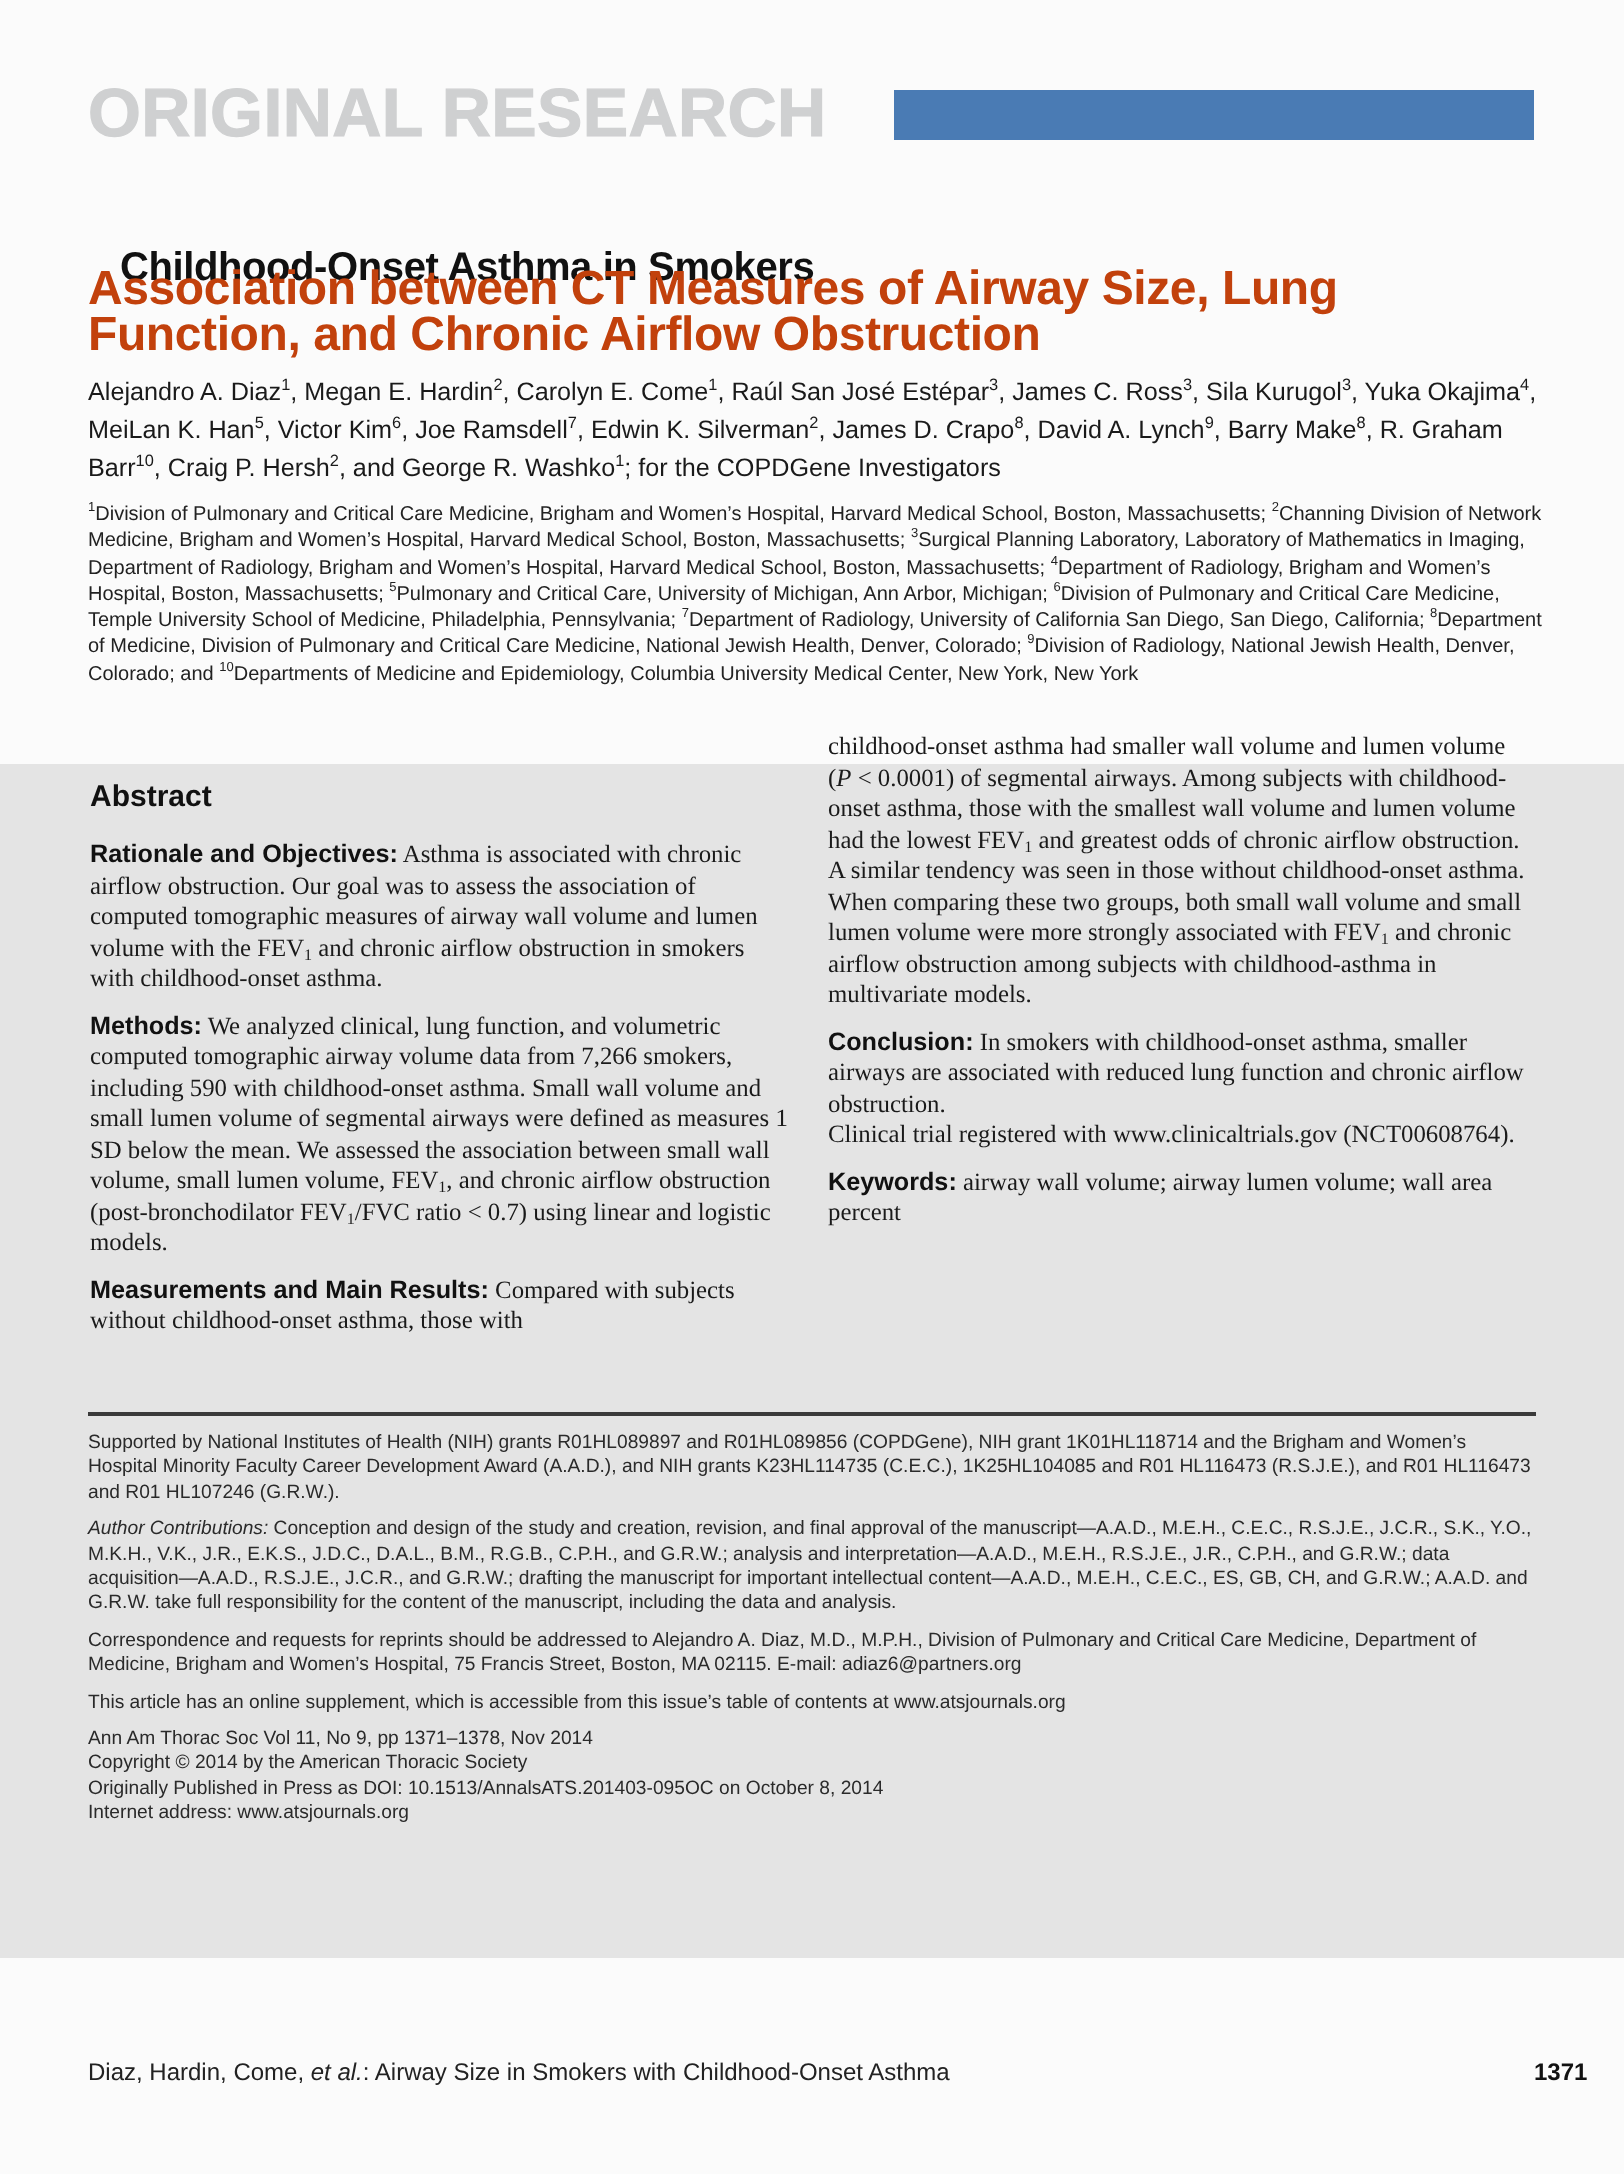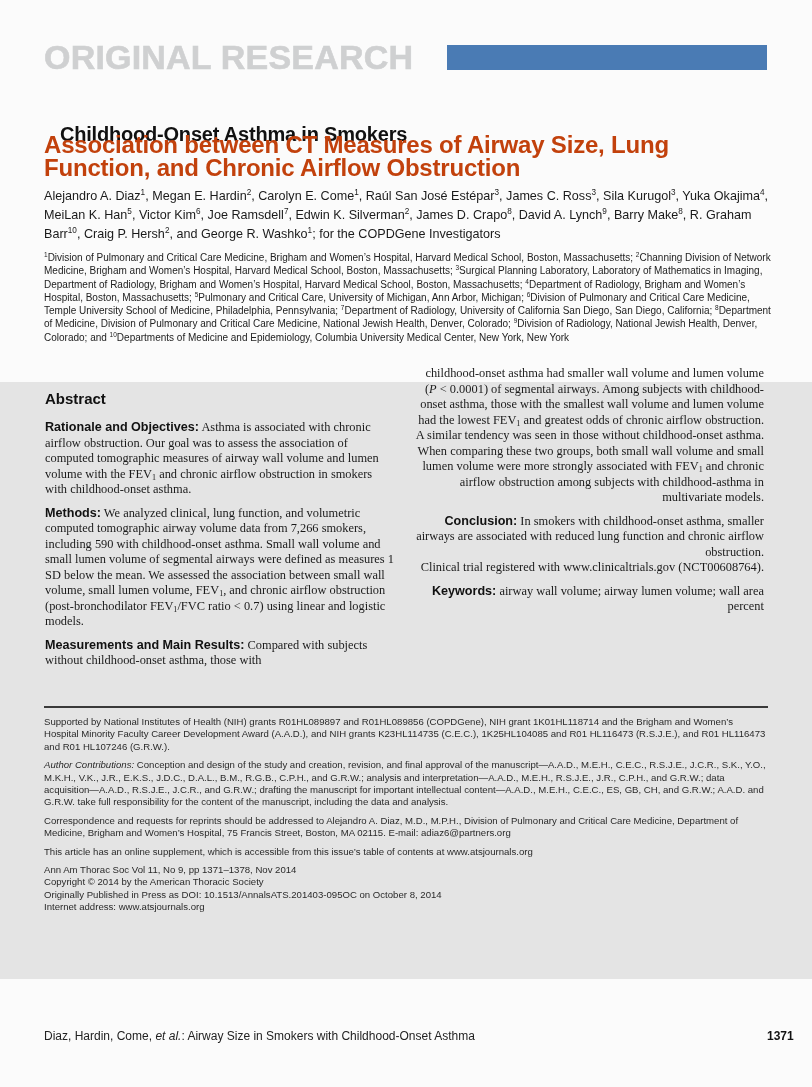--- a/index.html
+++ b/index.html
@@ -42,21 +42,21 @@
   .abstract-panel {
     position: absolute; left: 0; top: 382px; width: 812px; height: 597px;
     background: #e4e4e4;
   }
   .abstract-heading {
     position: absolute; left: 45px; top: 390px; font-size: 15px; font-weight: bold; color: #111;
   }
   .col { position: absolute; width: 350px; font-family: "Liberation Serif", serif;
          font-size: 12.4px; line-height: 15.5px; color: #1a1a1a; }
   .col-left { left: 45px; top: 420px; }
-  .col-right { left: 414px; top: 366px; text-align: right; }
+  .col-right { left: 414px; top: 366px; }
   .col p { margin: 0 0 8px 0; }
   .lbl { font-family: "Liberation Sans", sans-serif; font-weight: bold; font-size: 12.6px; color: #111; }
   .rule {
     position: absolute; left: 44px; top: 706px; width: 724px; height: 2px; background: #3a3a3a;
   }
   .notes {
     position: absolute; left: 44px; top: 716px; width: 726px; font-size: 9.6px;
     line-height: 12.4px; color: #2a2a2a;
   }
   .notes p { margin: 0 0 6px 0; }

